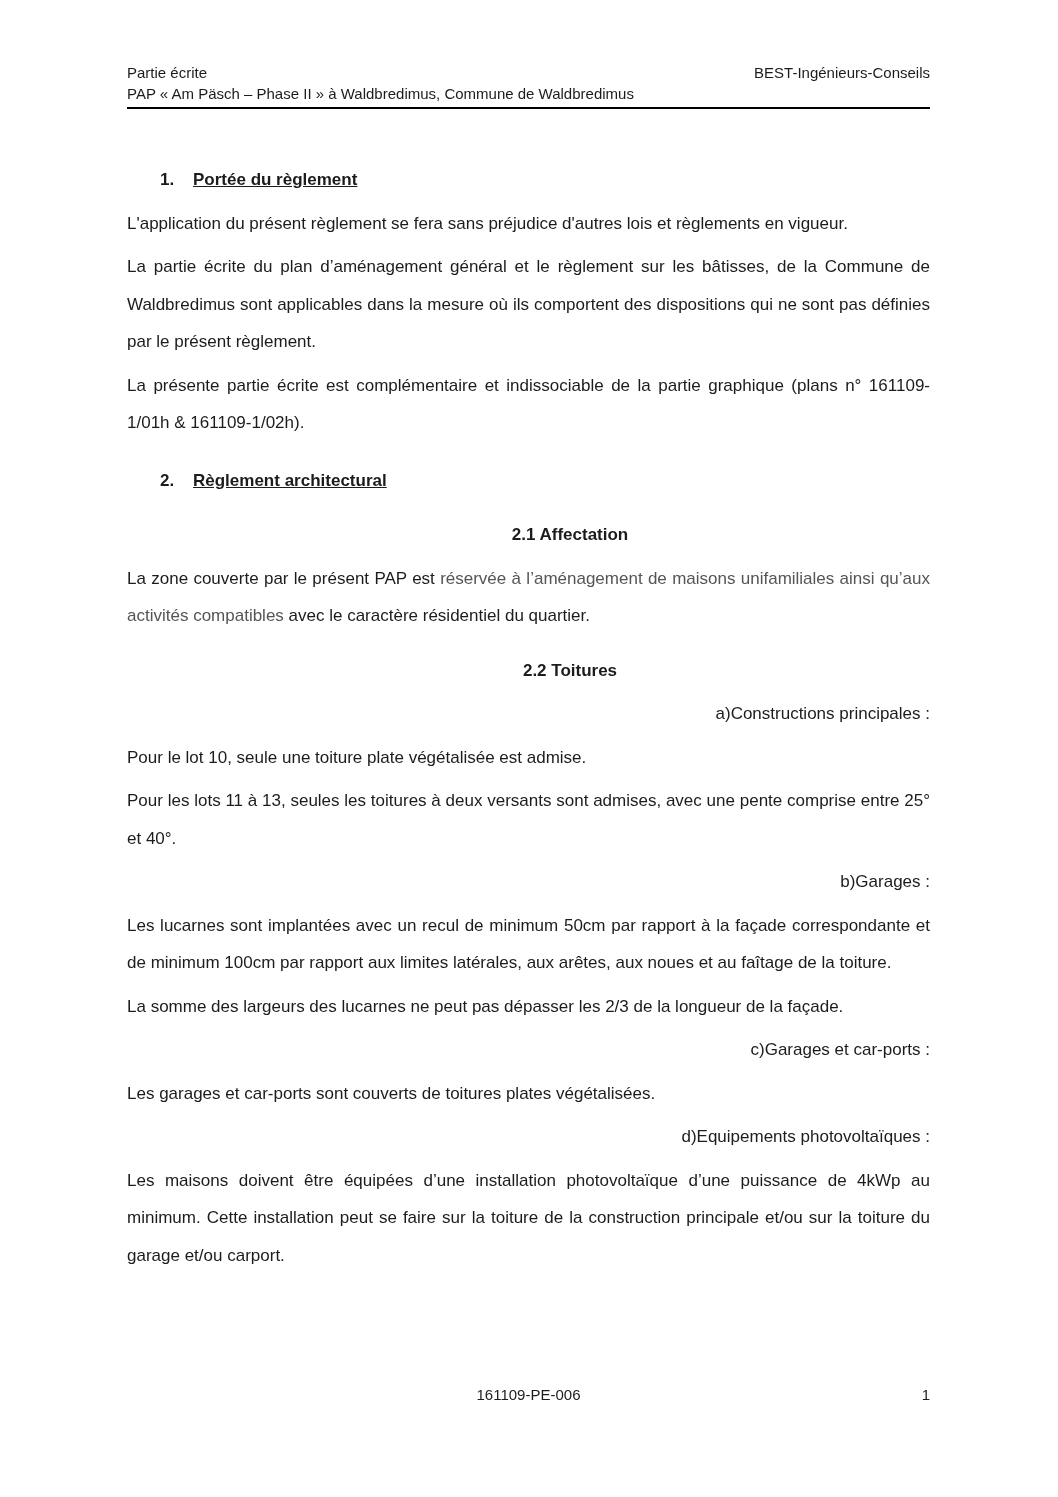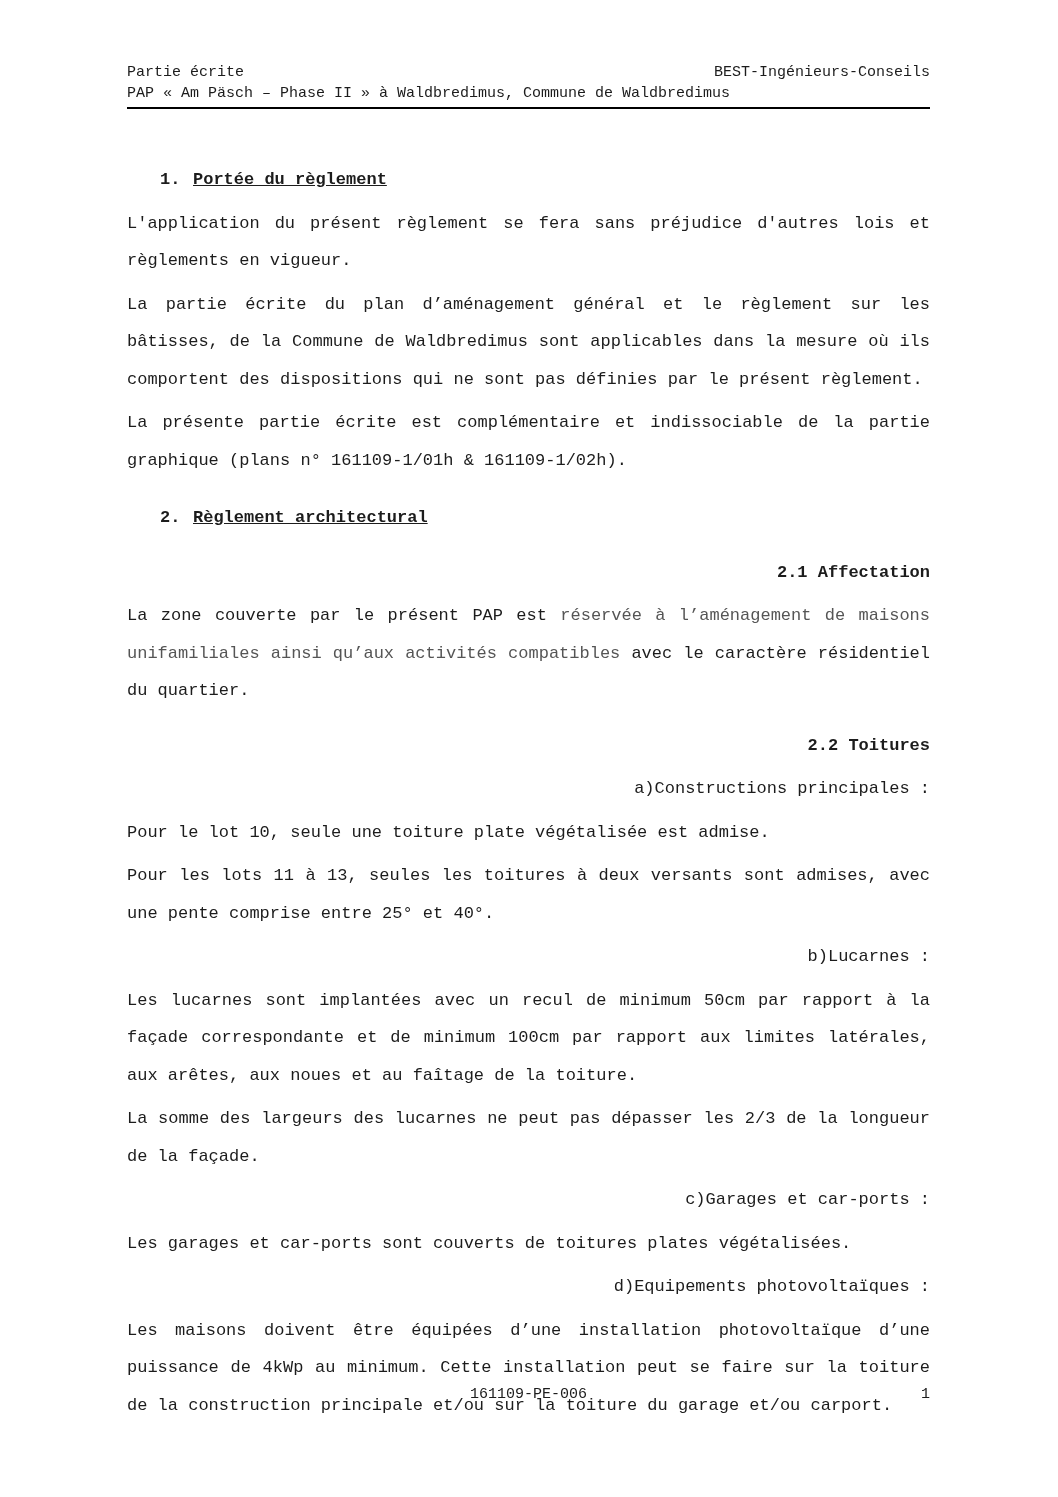--- a/index.html
+++ b/index.html
@@ -12,21 +12,20 @@
     height: 1497px;
     font-family: "Liberation Sans", sans-serif;
     color: #1c1c1c;
     position: relative;
     overflow: hidden;
   }
   .page {
     position: relative;
     width: 1058px;
     height: 1232px;
-    font-family: Liberation Mono, monospace;
   }
   .content {
     position: absolute;
     left: 127px;
     width: 803px;
     top: 0;
   }
   
   .page-header {
     padding-top: 62px;
@@ -63,21 +62,21 @@
     display: inline-block;
     width: 33px;
   }
   .h1-title {
     text-decoration: underline;
   }
   .h2 {
     margin: 17px 0 6px 0;
     padding-left: 83px;
     font-weight: bold;
-    text-align: right;
+    text-align: center;
   }
   .list-item {
     margin: 3px 0 6px 0;
     padding-left: 36px;
     text-align: right;
   }
   .list-marker {
     display: inline-block;
     width: 33px;
   }
@@ -138,21 +137,21 @@
 
       <div class="h2">2.2 Toitures</div>
 
       <div class="list-item">
         <span class="list-marker">a)</span><span>Constructions principales :</span>
       </div>
       <p>Pour le lot 10, seule une toiture plate végétalisée est admise.</p>
       <p>Pour les lots 11 à 13, seules les toitures à deux versants sont admises, avec une pente comprise entre 25° et 40°.</p>
 
       <div class="list-item">
-        <span class="list-marker">b)</span><span>Lucarnes :</span>
+        <span class="list-marker">b)</span><span>Garages :</span>
       </div>
       <p>Les lucarnes sont implantées avec un recul de minimum 50cm par rapport à la façade correspondante et de minimum 100cm par rapport aux limites latérales, aux arêtes, aux noues et au faîtage de la toiture.</p>
       <p>La somme des largeurs des lucarnes ne peut pas dépasser les 2/3 de la longueur de la façade.</p>
 
       <div class="list-item">
         <span class="list-marker">c)</span><span>Garages et car-ports :</span>
       </div>
       <p>Les garages et car-ports sont couverts de toitures plates végétalisées.</p>
 
       <div class="list-item">

